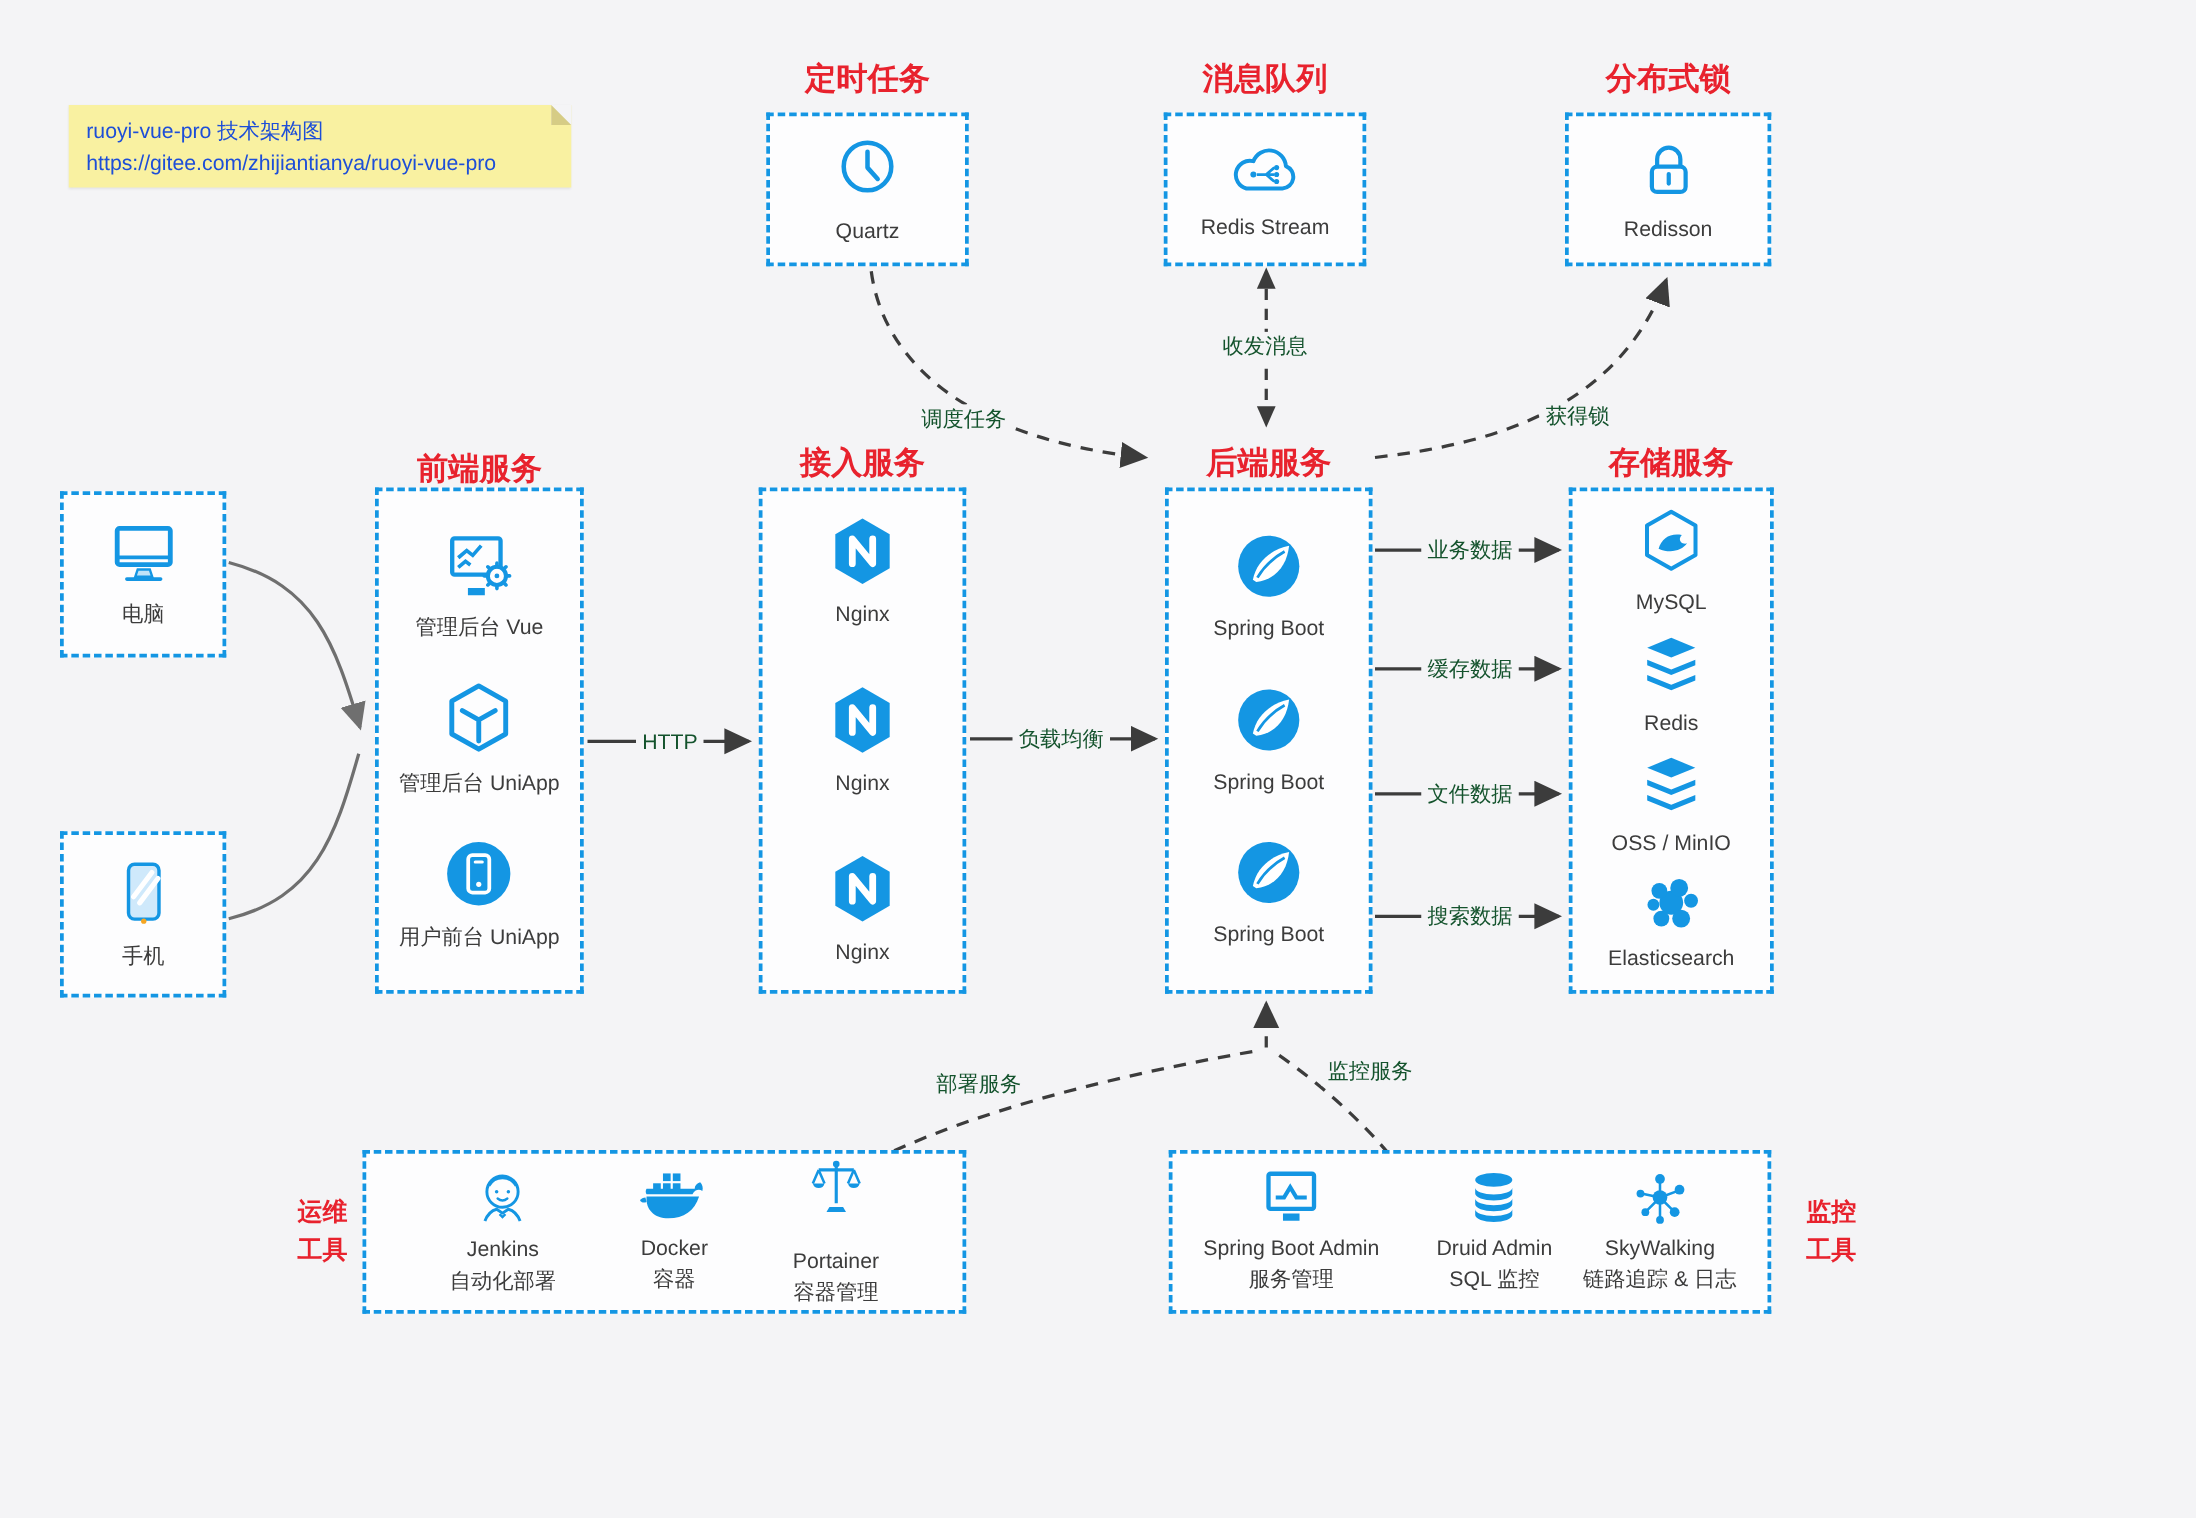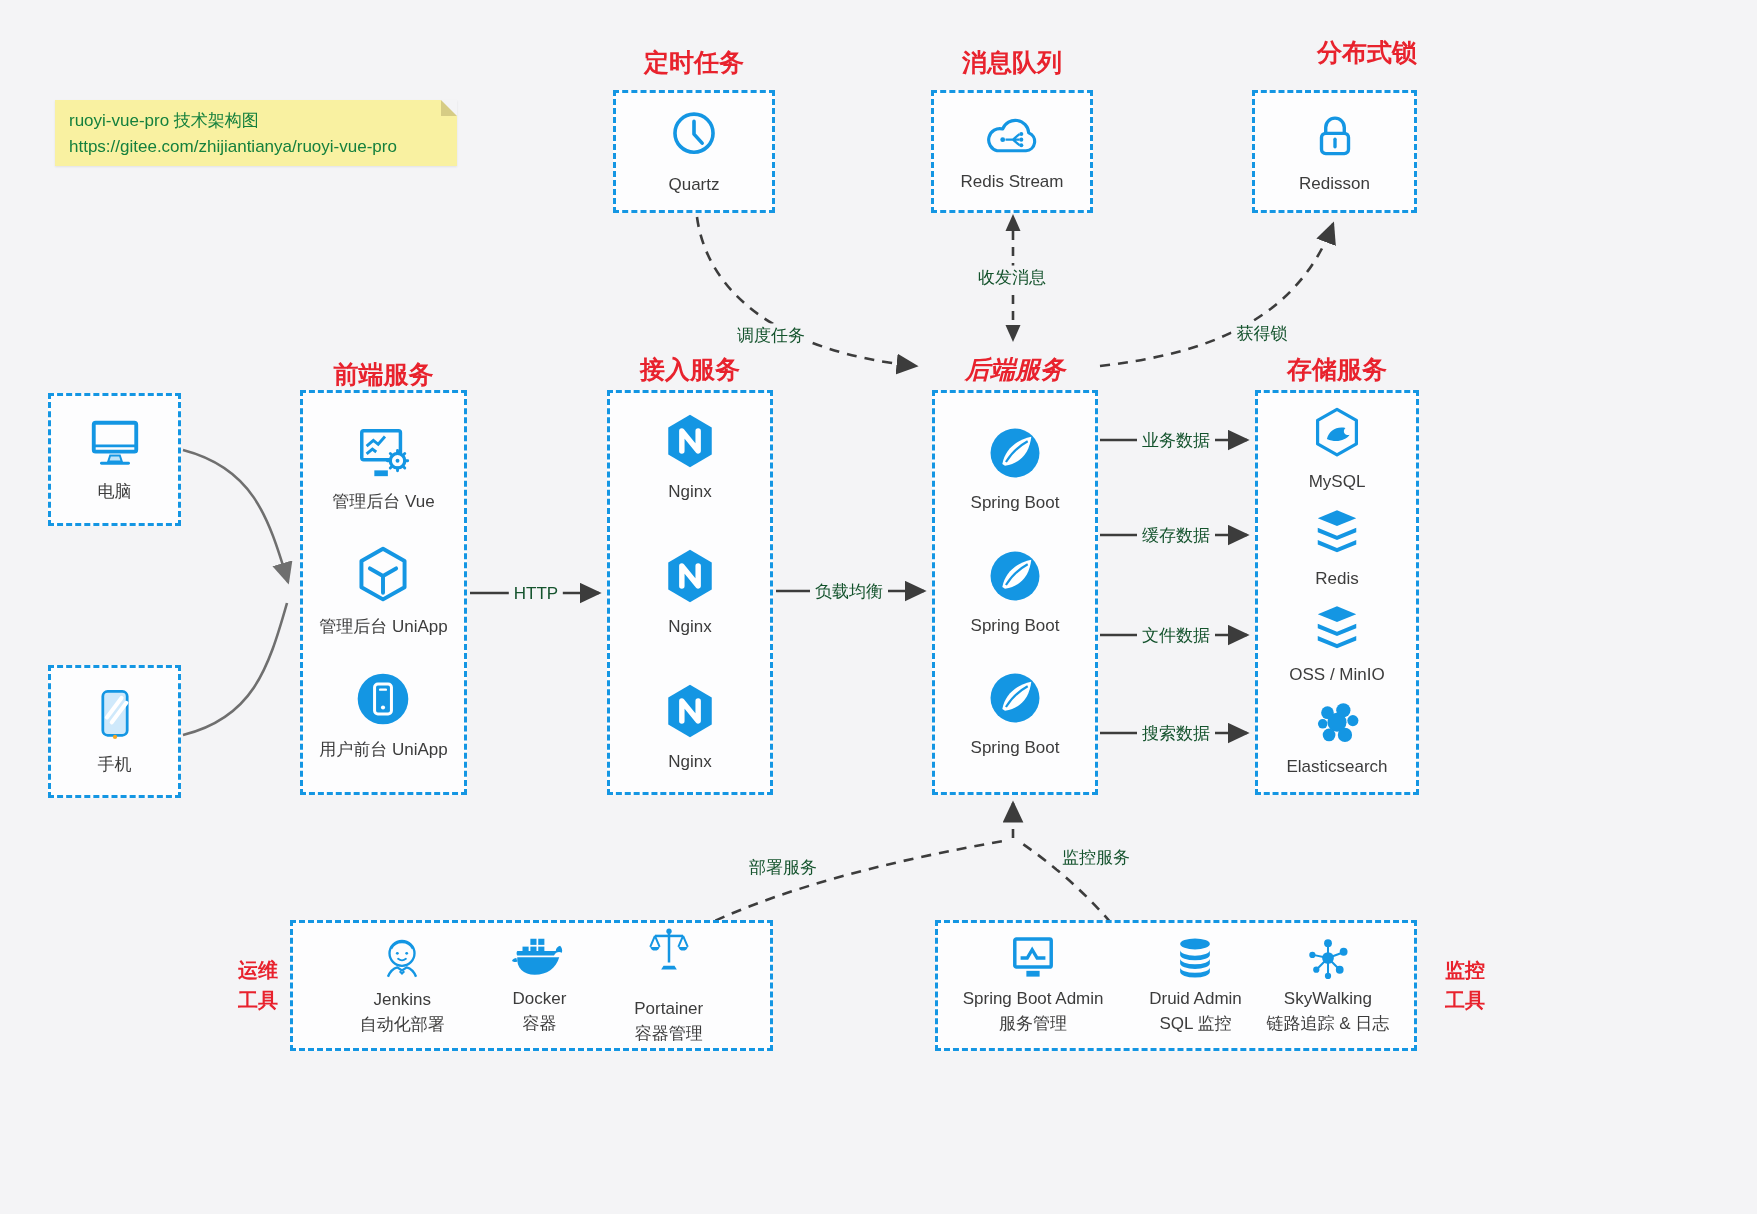--- a/index.html
+++ b/index.html
@@ -5,22 +5,22 @@
   :root{
     --accent:#1496e3; --red:#e8222d; --ink:#3c3c3c; --bg:#f4f4f6;
     --boxbg:#fdfdfe; --notebg:#f9f1a1; --grayline:#6f6f6f;
   }
   *{box-sizing:border-box;margin:0;padding:0;}
   body{background:var(--bg);font-family:"Liberation Sans","DejaVu Sans",sans-serif;}
   .canvas{position:relative;width:1757px;height:1214px;background:var(--bg);overflow:hidden;}
   .overlay{position:absolute;left:0;top:0;width:1757px;height:1214px;pointer-events:none;}
 
   
-  .note{position:absolute;left:55px;top:100px;width:402px;height:66px;background:var(--notebg);
-        padding:8px 14px;font-size:17px;color:#15803d;line-height:1.5;box-shadow:0 1px 2px rgba(0,0,0,.08);}
+  .note{position:absolute;left:55px;top:84px;width:402px;height:66px;background:var(--notebg);
+        padding:8px 14px;font-size:17px;color:#1d4ed8;line-height:1.5;box-shadow:0 1px 2px rgba(0,0,0,.08);}
   .note-fold{position:absolute;right:0;top:0;width:0;height:0;
         border-top:16px solid var(--bg);border-left:16px solid #d6cc85;}
 
   
   .dbox{position:absolute;border:3px dashed var(--accent);background:var(--boxbg);
         display:flex;flex-direction:column;justify-content:space-evenly;align-items:center;}
   .rowbox{flex-direction:row;}
   .group-title{position:absolute;color:var(--red);font-weight:bold;font-size:25px;text-align:center;}
   .side-title{position:absolute;color:var(--red);font-weight:bold;font-size:20px;line-height:1.5;text-align:center;width:56px;}
 
@@ -97,21 +97,21 @@
         <circle cx="22" cy="33" r="2.6" fill="currentColor"></circle>
         <path d="M25 33 H33 M33 33 L40 27 M33 33 H40 M33 33 L40 39" fill="none" stroke="currentColor" stroke-width="2.4"></path>
         <circle cx="42" cy="27" r="2.2" fill="currentColor"></circle>
         <circle cx="42" cy="33" r="2.2" fill="currentColor"></circle>
         <circle cx="42" cy="39" r="2.2" fill="currentColor"></circle>
       </svg>
       <div class="lbl">Redis Stream</div>
     </div>
   </div>
 
-  <div class="group-title" style="left:1252px;top:36px;width:165px;text-align:right;">分布式锁</div>
+  <div class="group-title" style="left:1252px;top:46px;width:165px;">分布式锁</div>
   <div class="dbox" style="left:1252px;top:90px;width:165px;height:123px;">
     <div class="node">
       <svg class="icon" width="54" height="56" viewBox="0 0 64 64">
         <path d="M21 30 v-7 a11 11 0 0 1 22 0 v7" fill="none" stroke="currentColor" stroke-width="4"></path>
         <rect x="16" y="30" width="32" height="24" rx="5" fill="none" stroke="currentColor" stroke-width="4"></rect>
         <path d="M32 37 v9" stroke="currentColor" stroke-width="4" stroke-linecap="round"></path>
       </svg>
       <div class="lbl">Redisson</div>
     </div>
   </div>
@@ -191,21 +191,21 @@
     </div>
     <div class="node">
       <svg class="icon" width="58" height="60" viewBox="0 0 64 66">
         <path d="M32 4 L56 18 V48 L32 62 L8 48 V18 Z" fill="currentColor"></path>
         <path d="M23 44 V22 L41 44 V22" fill="none" stroke="#ffffff" stroke-width="6" stroke-linecap="round" stroke-linejoin="round"></path>
       </svg>
       <div class="lbl">Nginx</div>
     </div>
   </div>
 
-  <div class="group-title" style="left:932px;top:353px;width:166px;font-style:italic;">后端服务</div>
+  <div class="group-title" style="left:932px;top:353px;width:166px;">后端服务</div>
   <div class="dbox" style="left:932px;top:390px;width:166px;height:405px;">
     <div class="node">
       <svg class="icon" width="58" height="58" viewBox="0 0 64 64">
         <circle cx="32" cy="32" r="27" fill="currentColor"></circle>
         <path d="M18 44 C21 28 34 17 50 14 C48 30 40 43 21 46 Z" fill="#ffffff"></path>
         <path d="M22 42 C28 32 37 24 46 19" fill="none" stroke="currentColor" stroke-width="2.4"></path>
       </svg>
       <div class="lbl">Spring Boot</div>
     </div>
     <div class="node">

